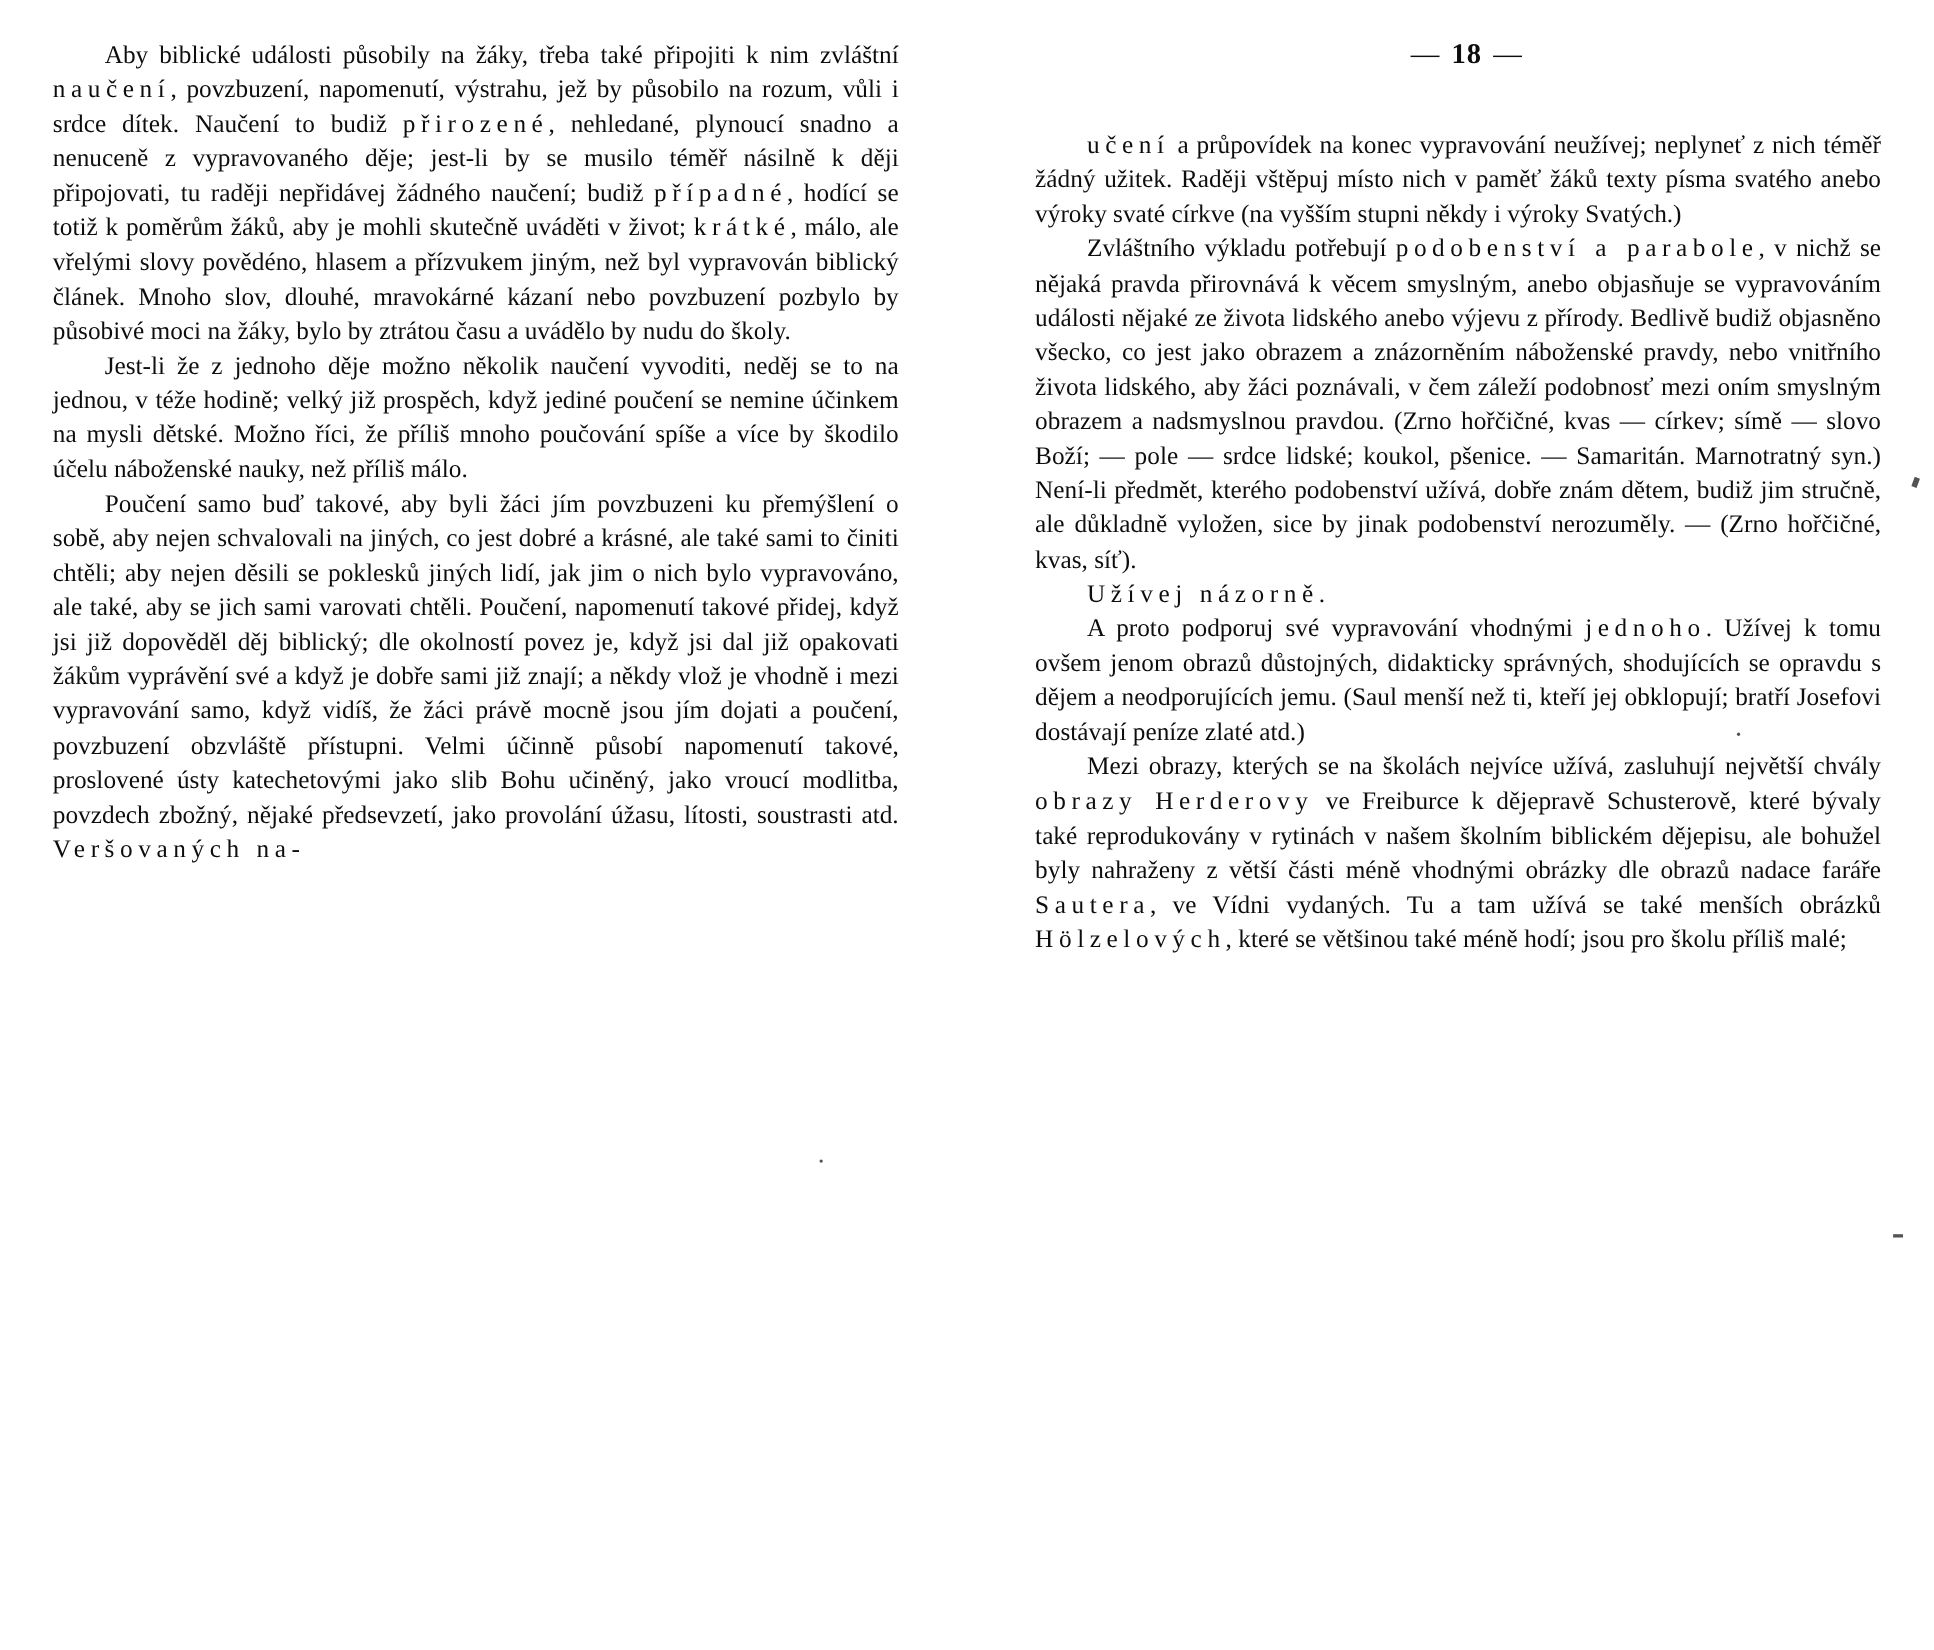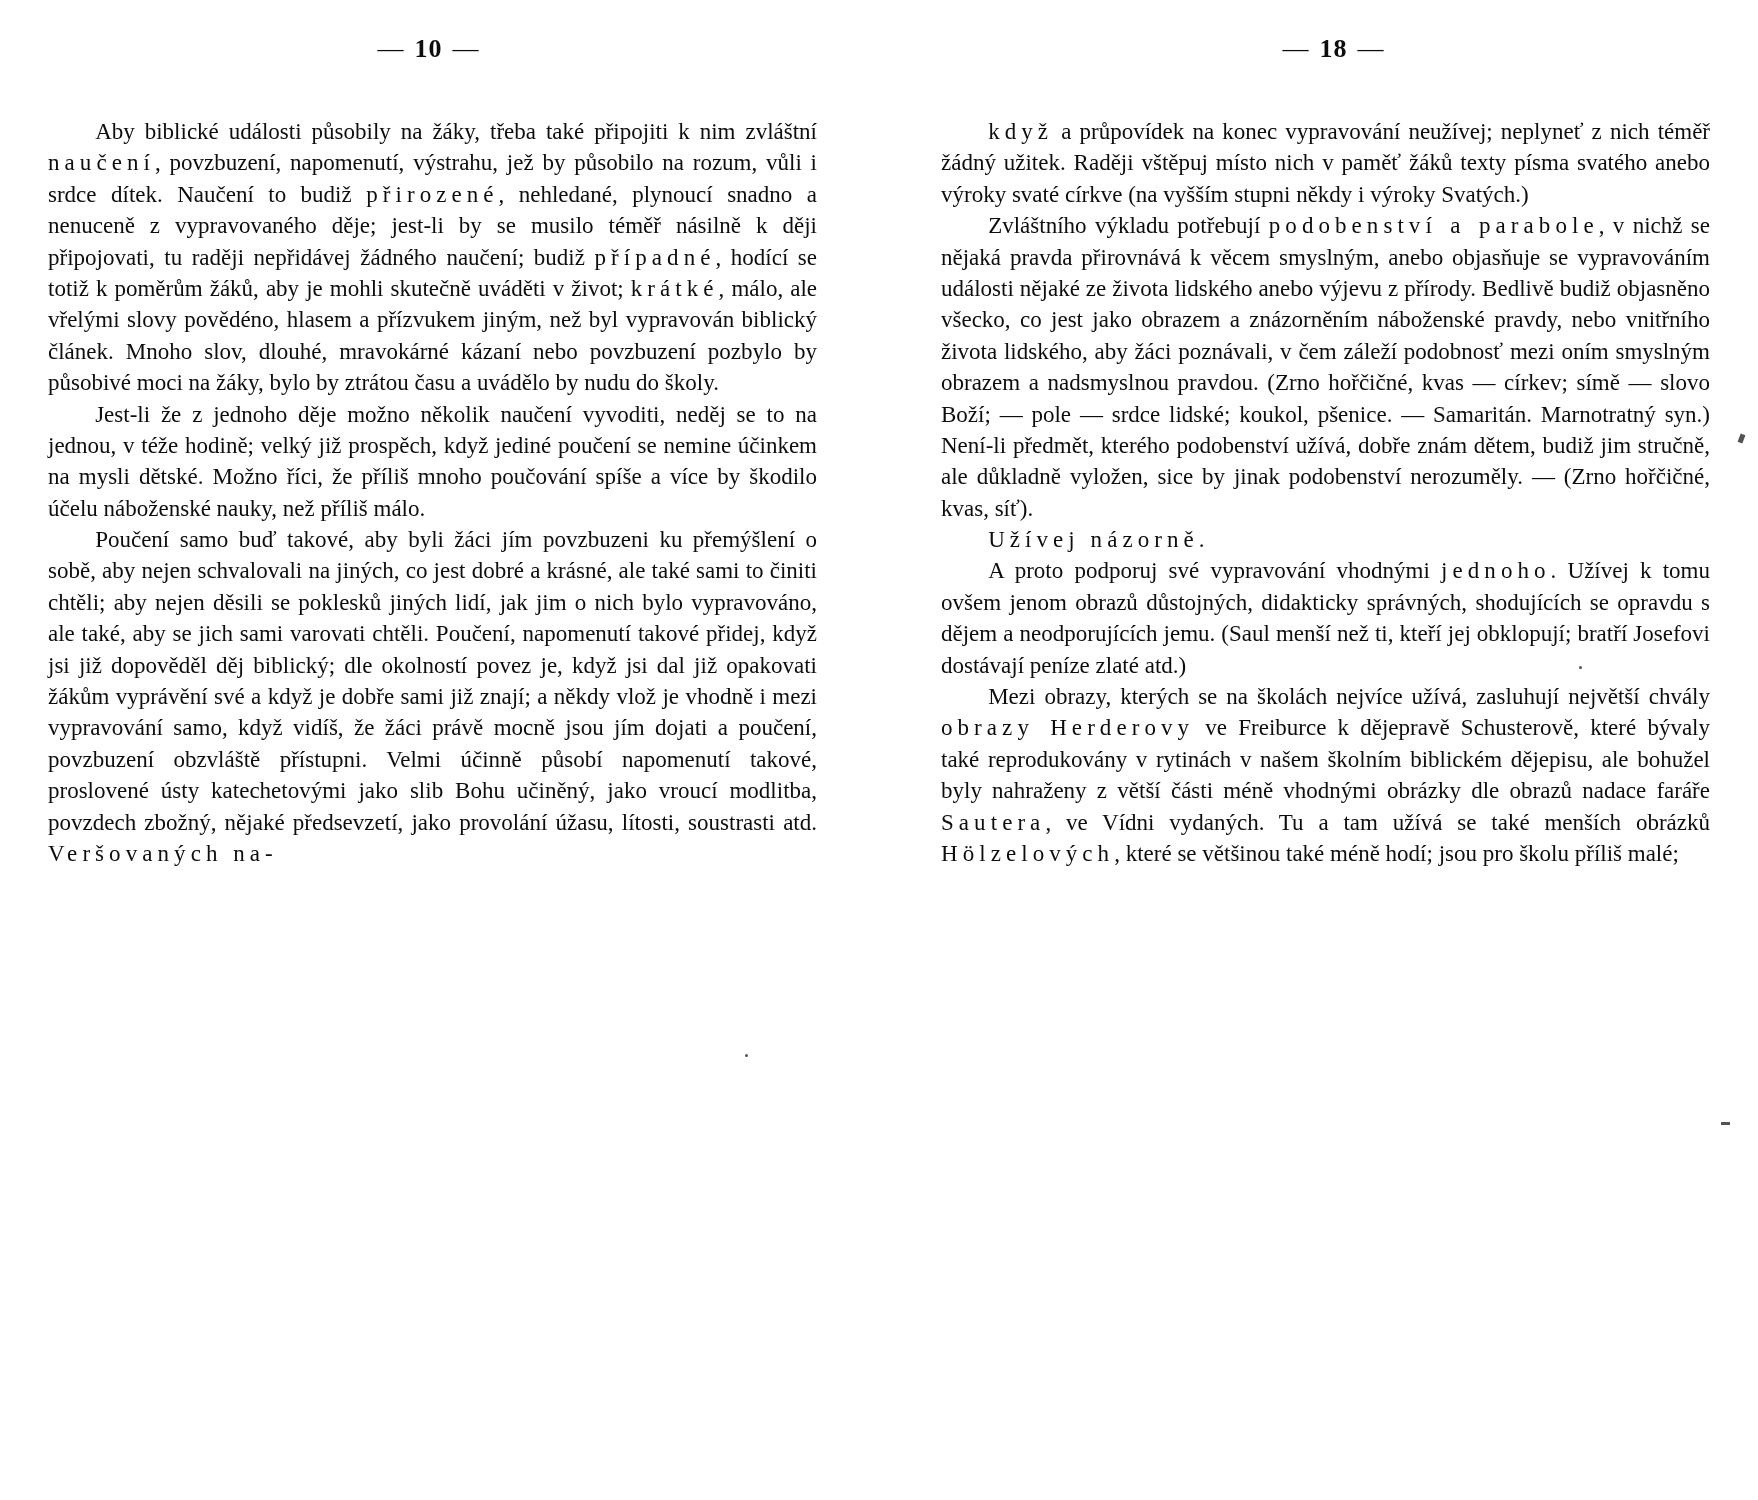--- a/index.html
+++ b/index.html
@@ -71,37 +71,34 @@
     opacity: 0.75;
   }
 </style>
 </head>
 <body>
 
 <div class="page">
   <div class="spread">
 
     <div class="leaf leaf-left">
-      <div class="folio">
-        <span class="dash">—</span><span>10</span><span class="dash">—</span>
-      </div>
       <div class="column">
         <p>Aby biblické události působily na žáky, třeba také připojiti k nim zvláštní <span class="sp">naučení</span>, povzbuzení, napomenutí, výstrahu, jež by působilo na rozum, vůli i srdce dítek. Naučení to budiž <span class="sp">přirozené</span>, nehledané, plynoucí snadno a nenuceně z vypravovaného děje; jest-li by se musilo téměř násilně k ději připojovati, tu raději nepřidávej žádného naučení; budiž <span class="sp">případné</span>, hodící se totiž k poměrům žáků, aby je mohli skutečně uváděti v život; <span class="sp">krátké</span>, málo, ale vřelými slovy povědéno, hlasem a přízvukem jiným, než byl vypravován biblický článek. Mnoho slov, dlouhé, mravokárné kázaní nebo povzbuzení pozbylo by působivé moci na žáky, bylo by ztrátou času a uvádělo by nudu do školy.</p>
         <p>Jest-li že z jednoho děje možno několik naučení vyvoditi, neděj se to na jednou, v téže hodině; velký již prospěch, když jediné poučení se nemine účinkem na mysli dětské. Možno říci, že příliš mnoho poučování spíše a více by škodilo účelu náboženské nauky, než příliš málo.</p>
         <p>Poučení samo buď takové, aby byli žáci jím povzbuzeni ku přemýšlení o sobě, aby nejen schvalovali na jiných, co jest dobré a krásné, ale také sami to činiti chtěli; aby nejen děsili se poklesků jiných lidí, jak jim o nich bylo vypravováno, ale také, aby se jich sami varovati chtěli. Poučení, napomenutí takové přidej, když jsi již dopověděl děj biblický; dle okolností povez je, když jsi dal již opakovati žákům vyprávění své a když je dobře sami již znají; a někdy vlož je vhodně i mezi vypravování samo, když vidíš, že žáci právě mocně jsou jím dojati a poučení, povzbuzení obzvláště přístupni. Velmi účinně působí napomenutí takové, proslovené ústy katechetovými jako slib Bohu učiněný, jako vroucí modlitba, povzdech zbožný, nějaké předsevzetí, jako provolání úžasu, lítosti, soustrasti atd. <span class="sp">Veršovaných na-</span></p>
       </div>
       <div class="speck" style="left:745px;top:1020px;width:3px;height:3px;border-radius:50%;"></div>
     </div>
 
     <div class="leaf leaf-right">
       <div class="folio">
         <span class="dash">—</span><span>18</span><span class="dash">—</span>
       </div>
       <div class="column">
-        <p><span class="sp">když</span> a průpovídek na konec vypravování neužívej; neplyneť z nich téměř žádný užitek. Raději vštěpuj místo nich v paměť žáků texty písma svatého anebo výroky svaté církve (na vyšším stupni někdy i výroky Svatých.)</p>
+        <p><span class="sp">učení</span> a průpovídek na konec vypravování neužívej; neplyneť z nich téměř žádný užitek. Raději vštěpuj místo nich v paměť žáků texty písma svatého anebo výroky svaté církve (na vyšším stupni někdy i výroky Svatých.)</p>
         <p>Zvláštního výkladu potřebují <span class="sp">podobenství a parabole</span>, v nichž se nějaká pravda přirovnává k věcem smyslným, anebo objasňuje se vypravováním události nějaké ze života lidského anebo výjevu z přírody. Bedlivě budiž objasněno všecko, co jest jako obrazem a znázorněním náboženské pravdy, nebo vnitřního života lidského, aby žáci poznávali, v čem záleží podobnosť mezi oním smyslným obrazem a nadsmyslnou pravdou. (Zrno hořčičné, kvas — církev; símě — slovo Boží; — pole — srdce lidské; koukol, pšenice. — Samaritán. Marnotratný syn.) Není-li předmět, kterého podobenství užívá, dobře znám dětem, budiž jim stručně, ale důkladně vyložen, sice by jinak podobenství nerozuměly. — (Zrno hořčičné, kvas, síť).</p>
         <p><span class="sp">Užívej názorně.</span></p>
         <p>A proto podporuj své vypravování vhodnými <span class="sp">jednoho</span>. Užívej k tomu ovšem jenom obrazů důstojných, didakticky správných, shodujících se opravdu s dějem a neodporujících jemu. (Saul menší než ti, kteří jej obklopují; bratří Josefovi dostávají peníze zlaté atd.)</p>
         <p>Mezi obrazy, kterých se na školách nejvíce užívá, zasluhují největší chvály <span class="sp">obrazy Herderovy</span> ve Freiburce k dějepravě Schusterově, které bývaly také reprodukovány v rytinách v našem školním biblickém dějepisu, ale bohužel byly nahraženy z větší části méně vhodnými obrázky dle obrazů nadace faráře <span class="sp">Sautera</span>, ve Vídni vydaných. Tu a tam užívá se také menších obrázků <span class="sp">Hölzelových</span>, které se většinou také méně hodí; jsou pro školu příliš malé;</p>
       </div>
       <div class="speck" style="right:14px;top:400px;width:5px;height:9px;transform:rotate(20deg);"></div>
       <div class="speck" style="right:28px;top:1088px;width:9px;height:3px;"></div>
       <div class="speck" style="left:700px;top:632px;width:3px;height:3px;border-radius:50%;"></div>
     </div>
 

